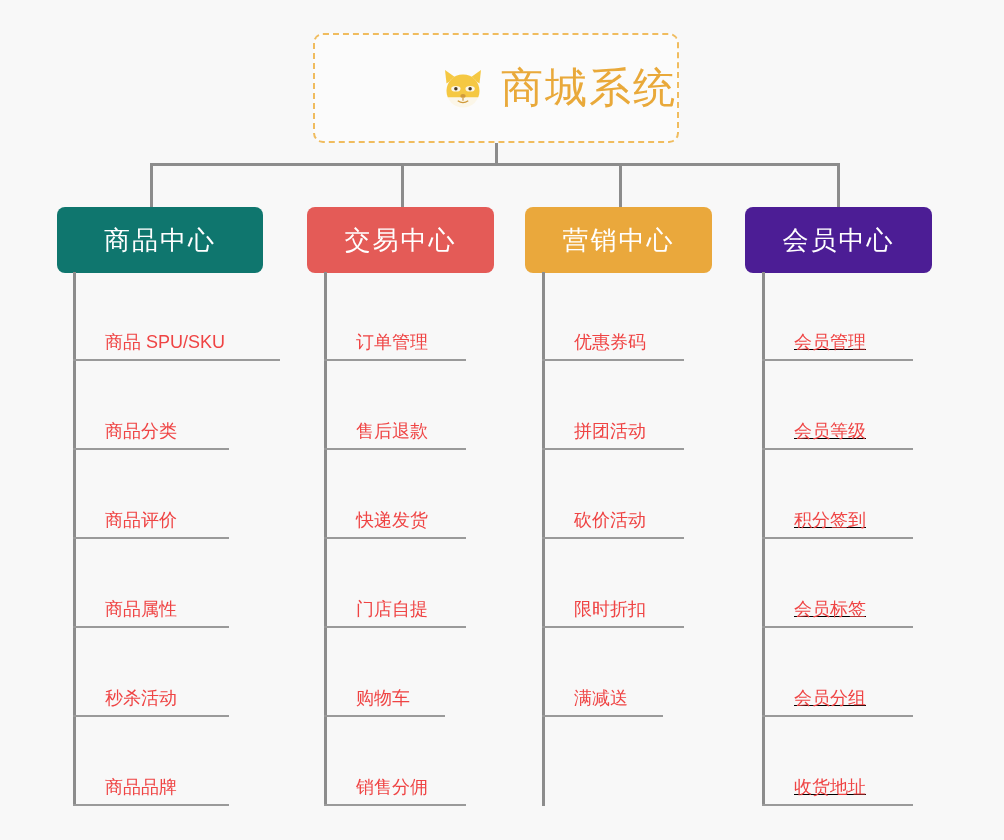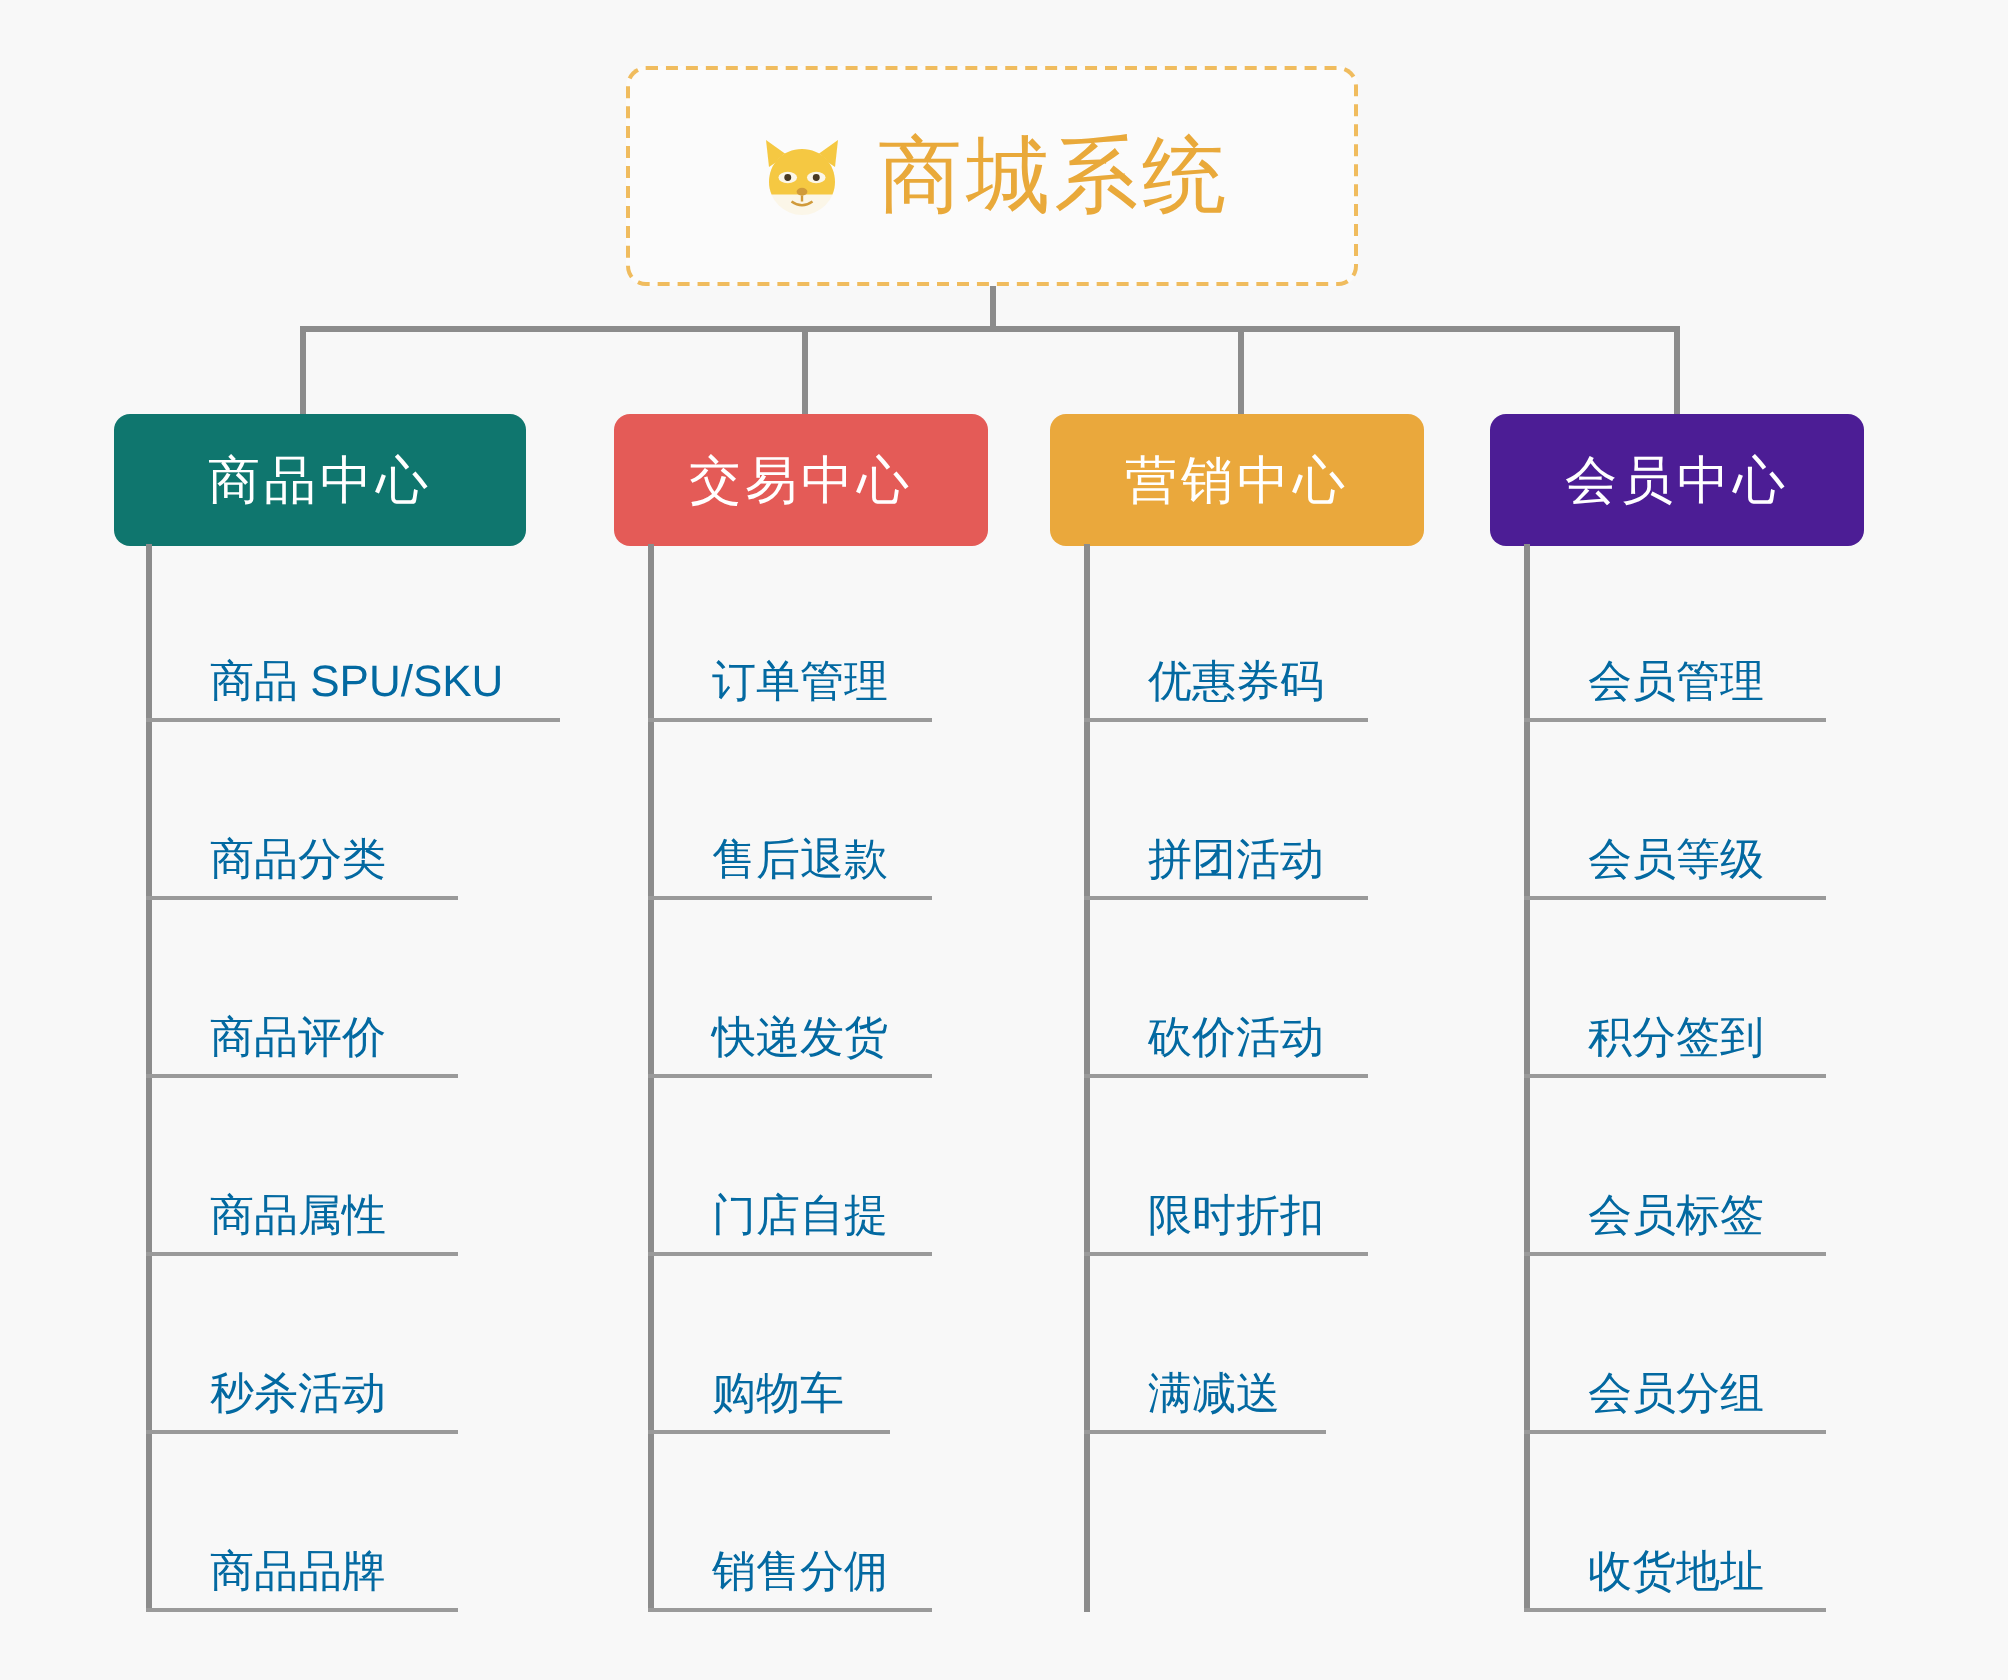--- a/index.html
+++ b/index.html
@@ -73,43 +73,43 @@
     background: #8c8c8c;
   }
   .leaf-item {
     position: relative;
     height: 89px;
     display: flex;
     align-items: flex-end;
     padding-left: 32px;
   }
   .leaf-label {
-    font-size: 22px;
-    color: #0369a1;
+    font-size: 18px;
+    color: #ef4444;
     line-height: 1.1;
     padding-bottom: 8px;
     white-space: nowrap;
     position: relative;
     z-index: 2;
     text-align: right;
   }
   .leaf-rule {
     position: absolute;
     left: 0;
     bottom: 0;
     height: 2px;
     background: #9a9a9a;
   }
 </style>
 </head>
 <body>
 
 <div id="mindmap">
 
-  <div class="root-node" style="border-color: rgb(240, 188, 94);">
+  <div class="root-node" style="border-color: rgb(240, 188, 94); justify-content: flex-end;">
     <svg class="root-icon" viewBox="0 0 64 64">
       <path d="M8 8 L10 26 L22 18 Z" fill="#f5c842"></path>
       <path d="M56 8 L54 26 L42 18 Z" fill="#f5c842"></path>
       <circle cx="32" cy="36" r="22" fill="#fbf6e8"></circle>
       <path d="M32 14 C19 14 10 24 10 36 C10 39 10.6 41.8 11.7 44.3 L52.3 44.3 C53.4 41.8 54 39 54 36 C54 24 45 14 32 14 Z" fill="#f5c842"></path>
       <ellipse cx="22.5" cy="33" rx="6.2" ry="3.8" fill="#fbf6e8"></ellipse>
       <ellipse cx="41.5" cy="33" rx="6.2" ry="3.8" fill="#fbf6e8"></ellipse>
       <circle cx="22.5" cy="33" r="2.3" fill="#4a3a22"></circle>
       <circle cx="41.5" cy="33" r="2.3" fill="#4a3a22"></circle>
       <ellipse cx="32" cy="42.5" rx="3.6" ry="2.6" fill="#d09a3a"></ellipse>
@@ -212,21 +212,21 @@
     <div class="leaf-item">
       <span class="leaf-label">限时折扣</span>
       <span class="leaf-rule" style="width:142px;"></span>
     </div>
     <div class="leaf-item">
       <span class="leaf-label">满减送</span>
       <span class="leaf-rule" style="width:121px;"></span>
     </div>
   </div>
 
-  <div class="leaf-col" style="left:762px; width:200px;">
+  <div class="leaf-col" style="left:762px; width:200px;text-decoration:underline;">
     <div class="leaf-spine" style="height: 534px; background: rgb(140, 140, 140);"></div>
     <div class="leaf-item">
       <span class="leaf-label">会员管理</span>
       <span class="leaf-rule" style="width:151px;"></span>
     </div>
     <div class="leaf-item">
       <span class="leaf-label">会员等级</span>
       <span class="leaf-rule" style="width:151px;"></span>
     </div>
     <div class="leaf-item">

